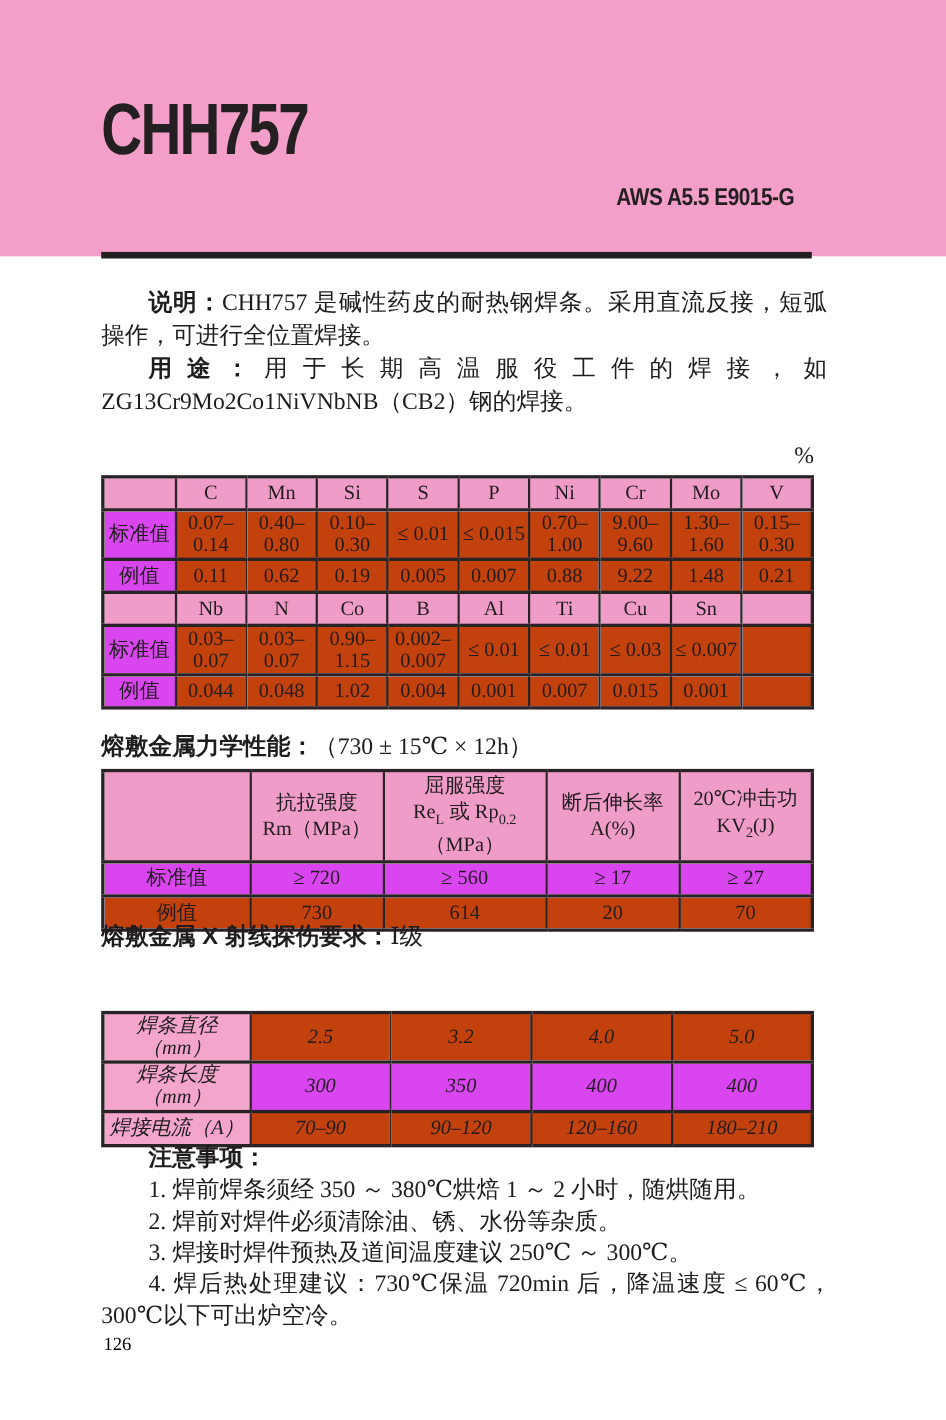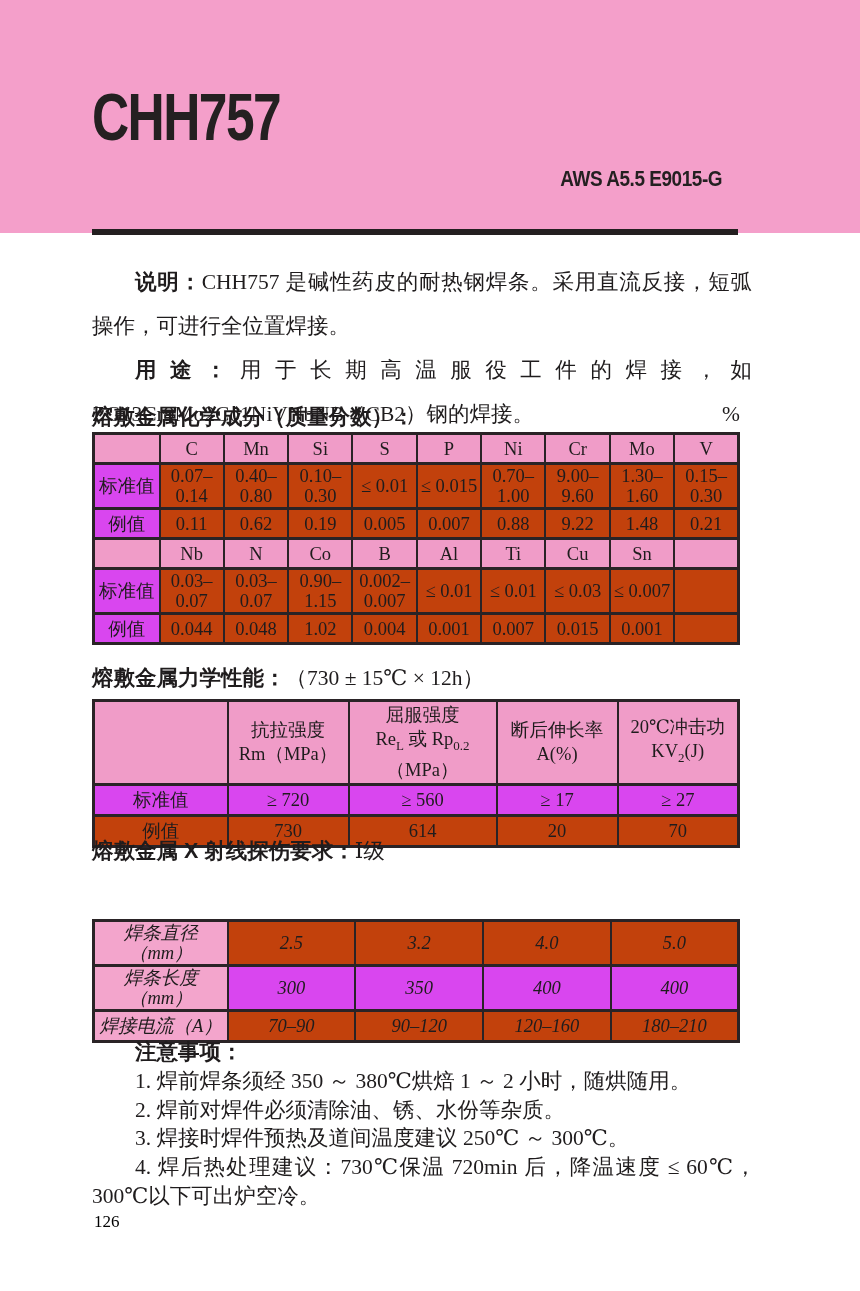--- a/index.html
+++ b/index.html
@@ -19,21 +19,21 @@
     color:#242021; transform:scaleX(0.78); transform-origin:left top;
   }
   .spec {
     position:absolute; right:138px; top:166px;
     font-family:"Liberation Sans","DejaVu Sans",sans-serif;
     font-weight:bold; font-size:22px; letter-spacing:-0.5px;
     color:#242021; transform:scaleX(0.86); transform-origin:right top;
   }
   .rule { position:absolute; left:92px; top:229px; width:646px; height:6px; background:#231f20; }
   
-  .intro { position:absolute; left:92px; top:260px; width:660px; font-size:21.5px; line-height:44px; text-align:justify; }
+  .intro { position:absolute; left:92px; top:260px; width:660px; font-size:21.5px; line-height:30px; text-align:justify; }
   .intro p { text-indent:2em; }
   .lead { font-family:"Liberation Sans","DejaVu Sans",sans-serif; font-weight:bold; }
   
   .sec-title { position:absolute; left:92px; width:648px; font-family:"Liberation Sans","DejaVu Sans",sans-serif; font-weight:bold; font-size:21.5px; }
   .sec-title .serif-part { font-family:"Liberation Serif","DejaVu Serif",serif; font-weight:normal; }
   .chem-title { top:402px; }
   .chem-title .unit { float:right; font-family:"Liberation Serif","DejaVu Serif",serif; font-weight:normal; }
   .mech-title { top:663px; }
   .xray-line  { top:836px; }
   .cur-title  { top:884px; }
@@ -76,21 +76,20 @@
   </div>
   <div class="rule"></div>
 
   <div class="intro">
     <p><span class="lead">说明：</span><span>CHH757 是碱性药皮的耐热钢焊条。采用直流反接，短弧操作，可进行全位置焊接。</span></p>
     <p><span class="lead">用途：</span><span>用于长期高温服役工件的焊接，如 ZG13Cr9Mo2Co1NiVNbNB（CB2）钢的焊接。</span></p>
   </div>
 
   <div class="sec-title chem-title">
     <span class="unit">%</span>
-    <span>熔敷金属化学成分（质量分数）：</span>
   </div>
 
   <table class="chem-table">
     <colgroup>
         <col style="width:66px">
       </colgroup>
     <tbody>
         <tr class="r-hdr">
       <th class="bg-hdr"></th>
       <th class="bg-hdr">C</th>

